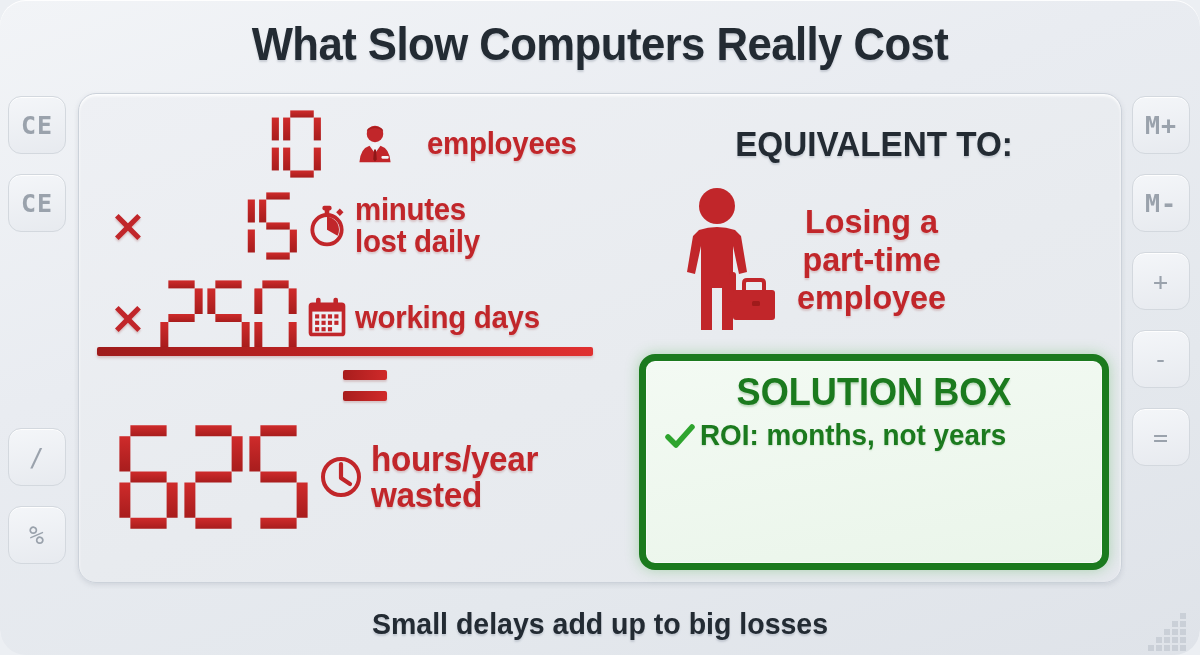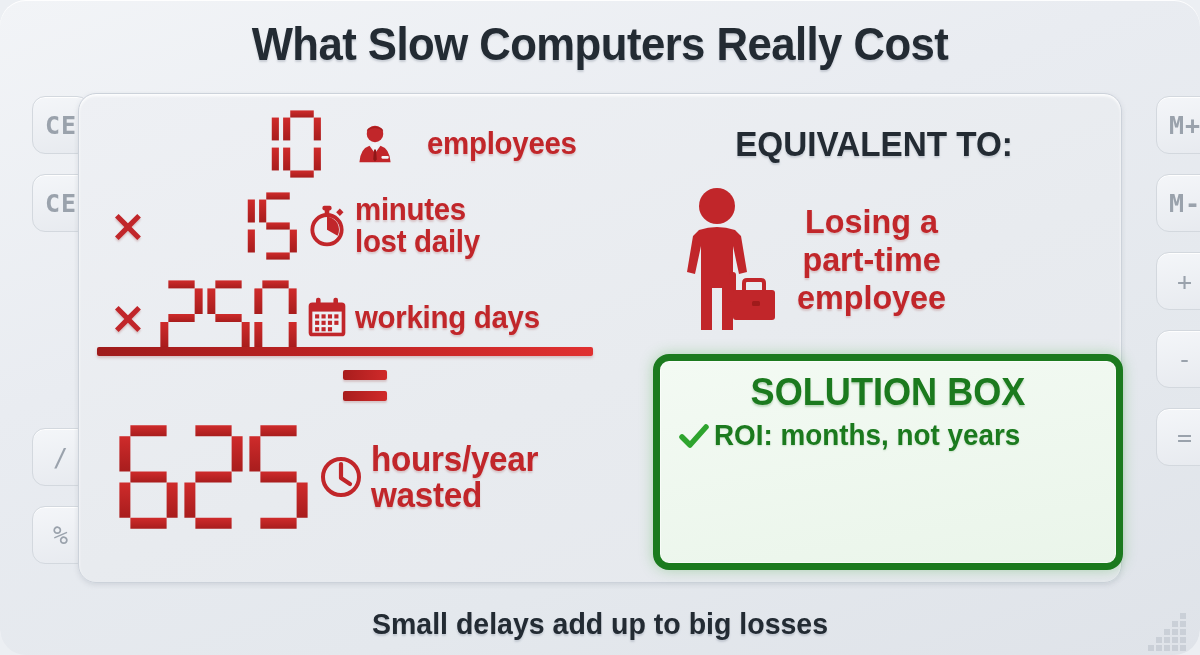--- a/index.html
+++ b/index.html
@@ -58,21 +58,20 @@
     border: 1px solid #d3d8de;
     background: linear-gradient(170deg, #f4f6f9 0%, #e7eaef 100%);
     display: flex;
     align-items: center;
     justify-content: center;
     font-size: 25px;
     letter-spacing: 1px;
     color: #9aa2ac;
     font-family: "DejaVu Sans Mono", monospace;
     box-shadow: inset 0 1px 0 rgba(255,255,255,.85);
-    margin-left: 24px;
   }
   .key-seg { font-weight: 700; }
 
   
   #panel {
     position: absolute;
     left: 78px;
     right: 78px;
     top: 93px;
     height: 490px;
@@ -217,21 +216,21 @@
     transform: scaleX(0.95);
     transform-origin: left top;
     text-shadow: 0 2px 2px rgba(150,60,60,.22);
     white-space: pre-line;
     padding-top: 22px;
   }
 
   
   #solution-box {
     position: absolute;
-    left: 20px;
+    left: 6px;
     top: 252px;
     width: 470px;
     height: 216px;
     border: 7px solid #1b7a1e;
     border-radius: 16px;
     background: linear-gradient(170deg, #f3faf3 0%, #eaf5ea 100%);
     box-shadow:
       0 0 14px rgba(60,170,60,.35),
       inset 0 0 0 1px rgba(255,255,255,.6);
     padding: 10px 14px 16px 14px;

